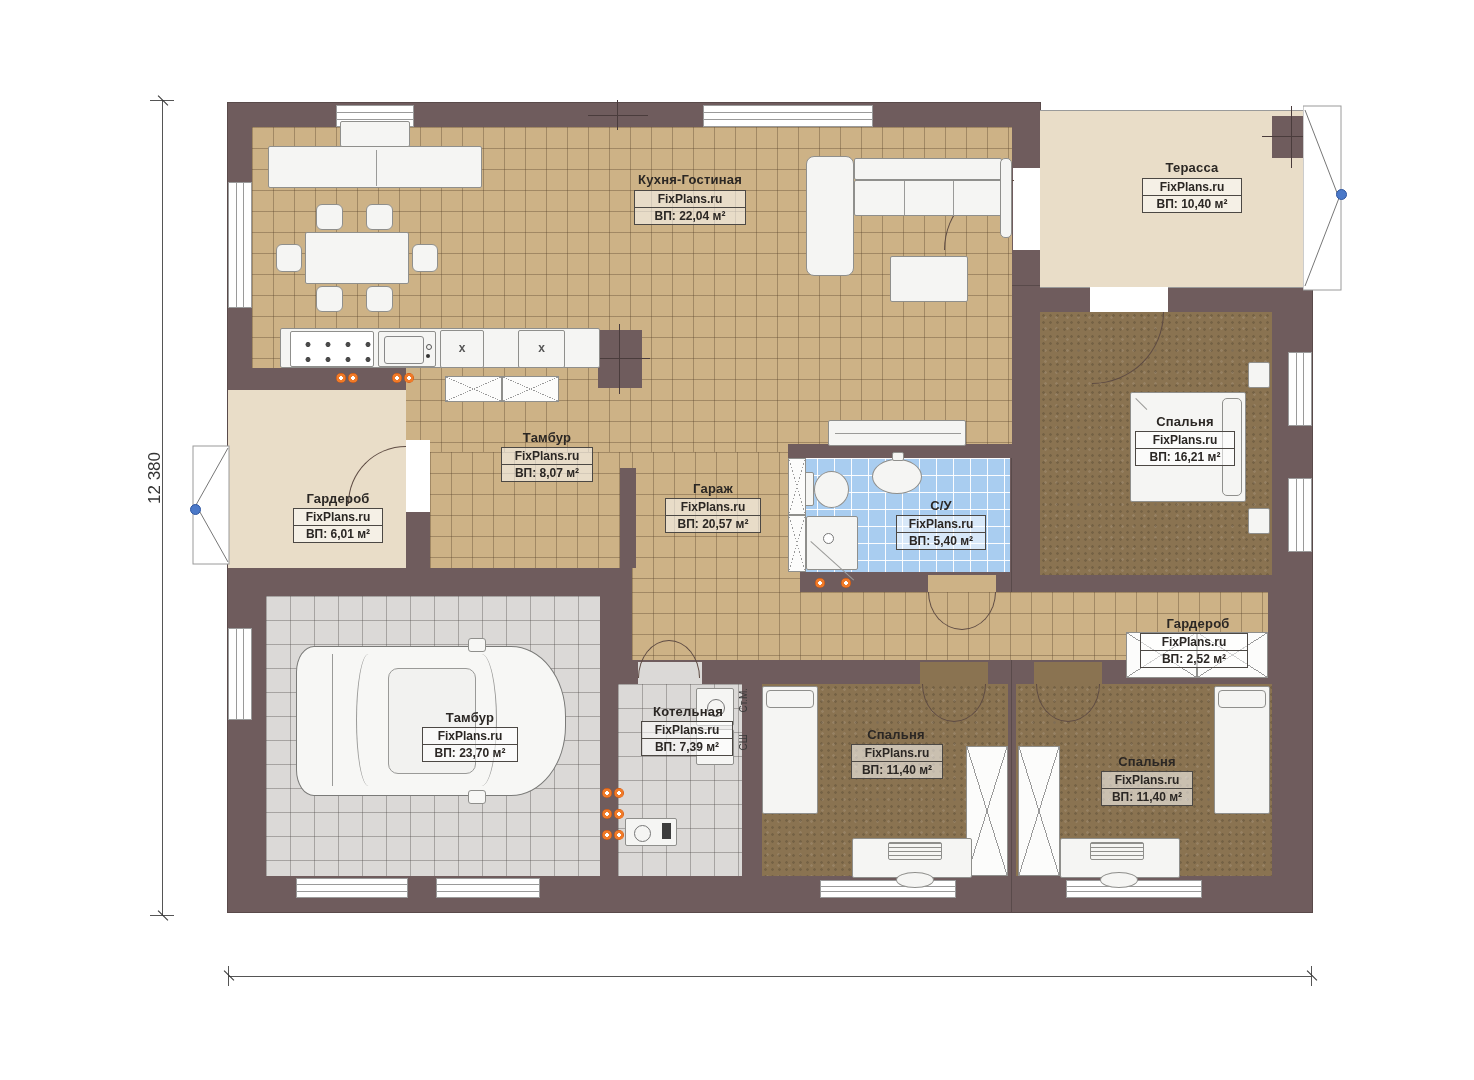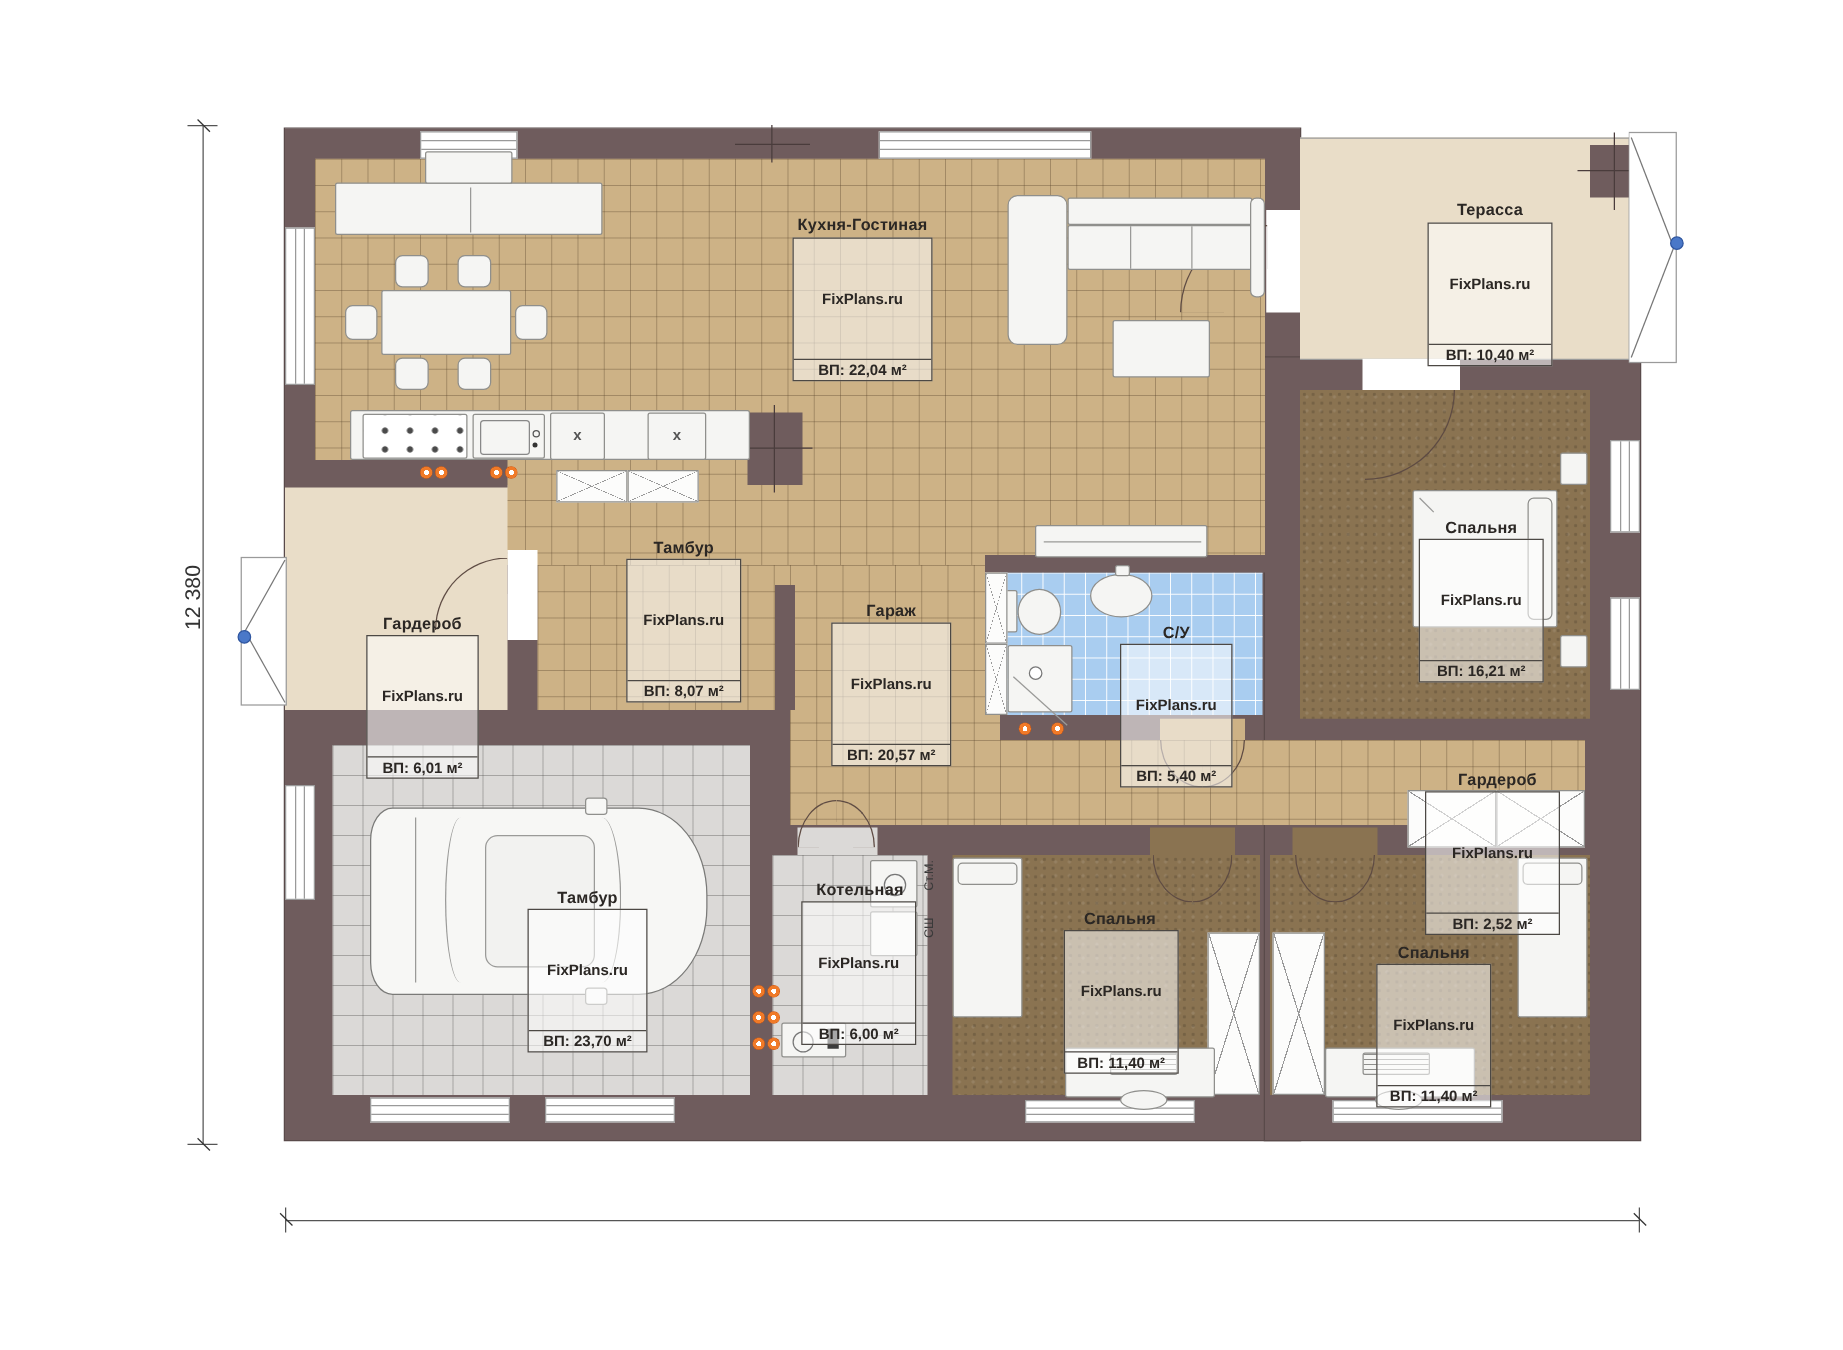--- a/index.html
+++ b/index.html
@@ -40,21 +40,21 @@
   .arc.tr{border-top:1.5px solid #5e4b43;border-right:1.5px solid #5e4b43;border-top-right-radius:100%;}
   .arc.bl{border-bottom:1.5px solid #5e4b43;border-left:1.5px solid #5e4b43;border-bottom-left-radius:100%;}
   .arc.br{border-bottom:1.5px solid #5e4b43;border-right:1.5px solid #5e4b43;border-bottom-right-radius:100%;}
   .odot{position:absolute;width:10px;height:10px;border-radius:50%;
     background:radial-gradient(circle,#fff 0 2px,#f07a28 2px 4.5px,#d95f14 4.5px);}
   .bdot{position:absolute;width:9px;height:9px;border-radius:50%;background:#4a78c8;border:1px solid #2f56a0;}
   .rtitle{position:absolute;transform:translateX(-50%);font-weight:bold;font-size:13px;
     color:#2b2724;white-space:nowrap;letter-spacing:.2px;}
   .rbox{position:absolute;background:rgba(255,255,255,.55);border:1px solid #4c4844;
     font-size:12px;font-weight:bold;color:#2b2724;text-align:center;box-sizing:border-box;}
-  .rbox .row{padding:0 3px;line-height:16px;white-space:nowrap;margin-top:40px;}
+  .rbox .row{padding:0 3px;line-height:16px;white-space:nowrap;}
   .rbox .row + .row{border-top:1px solid #4c4844;}
   .dimline{position:absolute;background:#555;}
   .dimtext{position:absolute;font-size:17px;color:#333;}
   .tick{position:absolute;width:14px;height:1px;background:#333;transform:rotate(45deg);}
   .thin{position:absolute;background:#4a3c3c;}
   .gline{position:absolute;background:#9a9a98;}
   .vtext{position:absolute;font-size:10px;color:#3a3a3a;writing-mode:vertical-rl;
     transform:rotate(180deg);white-space:nowrap;}
   .xmark{position:absolute;font-size:12px;color:#555;font-weight:bold;text-align:center;}
 </style>
@@ -315,21 +315,21 @@
 
   <div class="rtitle" style="left:470px;top:710px;">Тамбур</div>
   <div class="rbox" style="left:422px;top:727px;width:96px;">
     <div class="row">FixPlans.ru</div>
     <div class="row">ВП: 23,70 м²</div>
   </div>
 
   <div class="rtitle" style="left:688px;top:704px;">Котельная</div>
   <div class="rbox" style="left:641px;top:721px;width:92px;">
     <div class="row">FixPlans.ru</div>
-    <div class="row">ВП: 6,00 м²</div>
+    <div class="row">ВП: 7,39 м²</div>
   </div>
 
   <div class="rtitle" style="left:896px;top:727px;">Спальня</div>
   <div class="rbox" style="left:851px;top:744px;width:92px;">
     <div class="row">FixPlans.ru</div>
     <div class="row">ВП: 11,40 м²</div>
   </div>
 
   <div class="rtitle" style="left:1147px;top:754px;">Спальня</div>
   <div class="rbox" style="left:1101px;top:771px;width:92px;">

